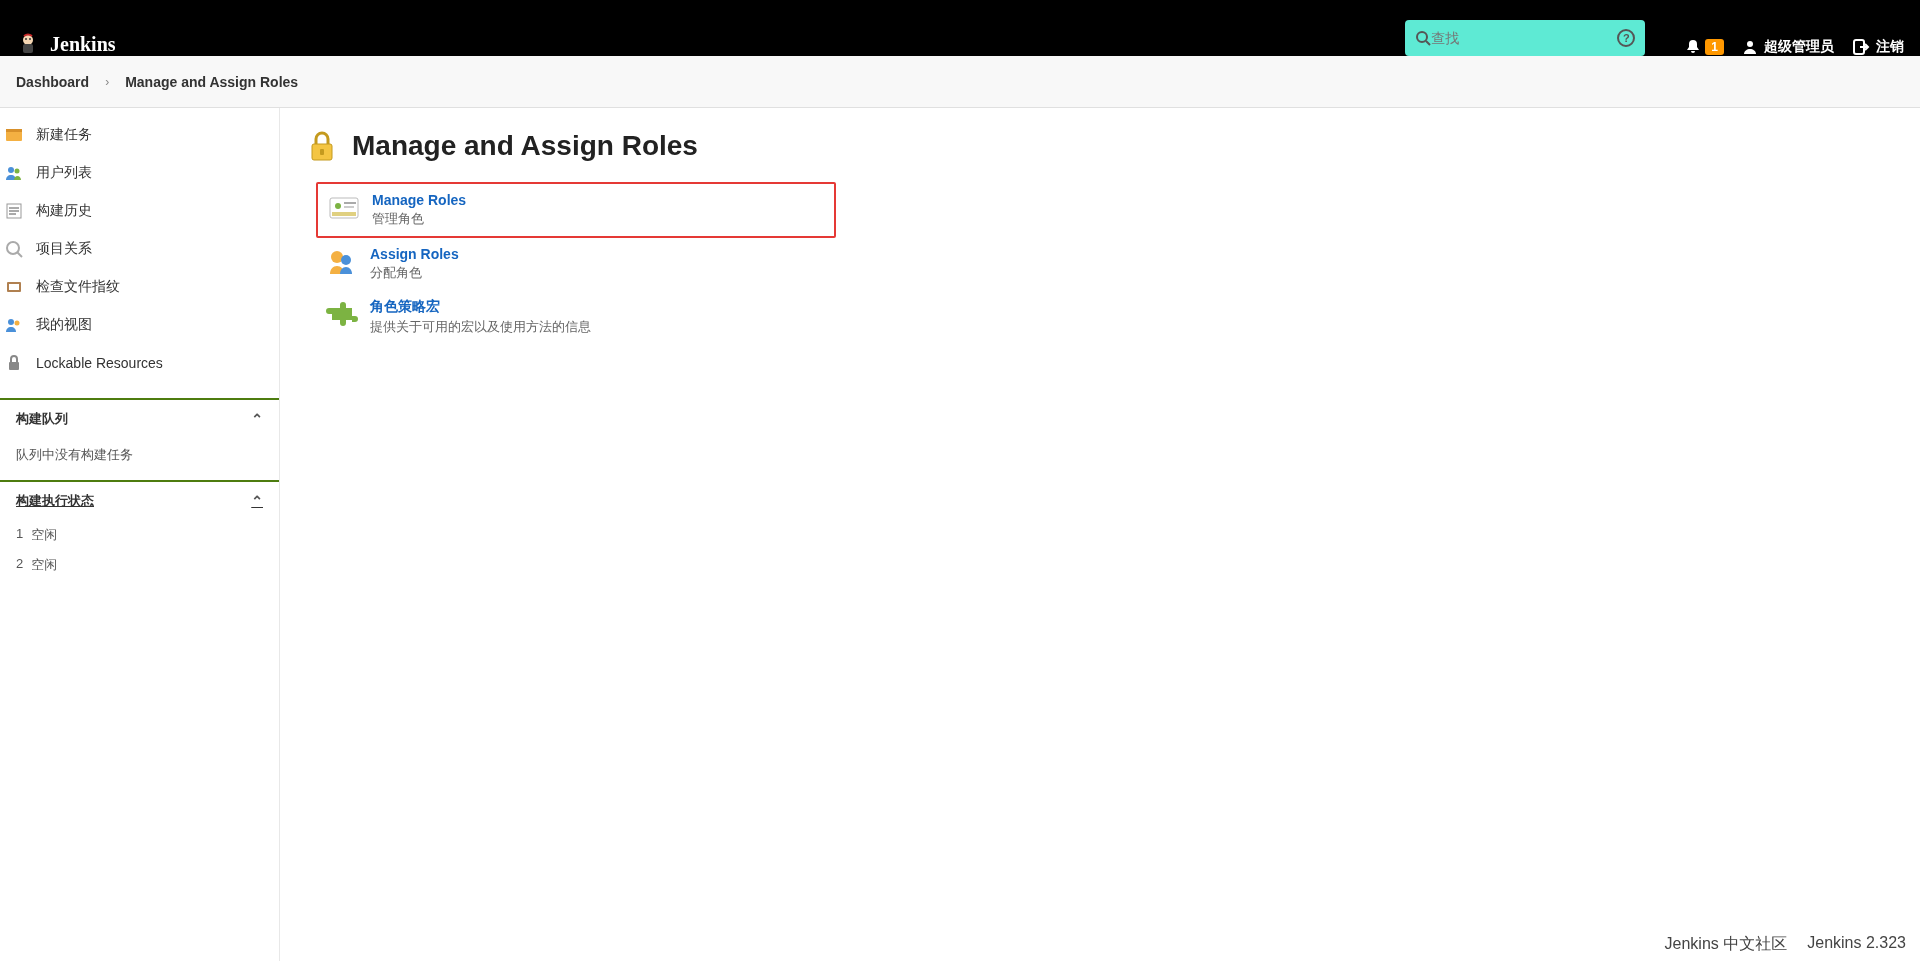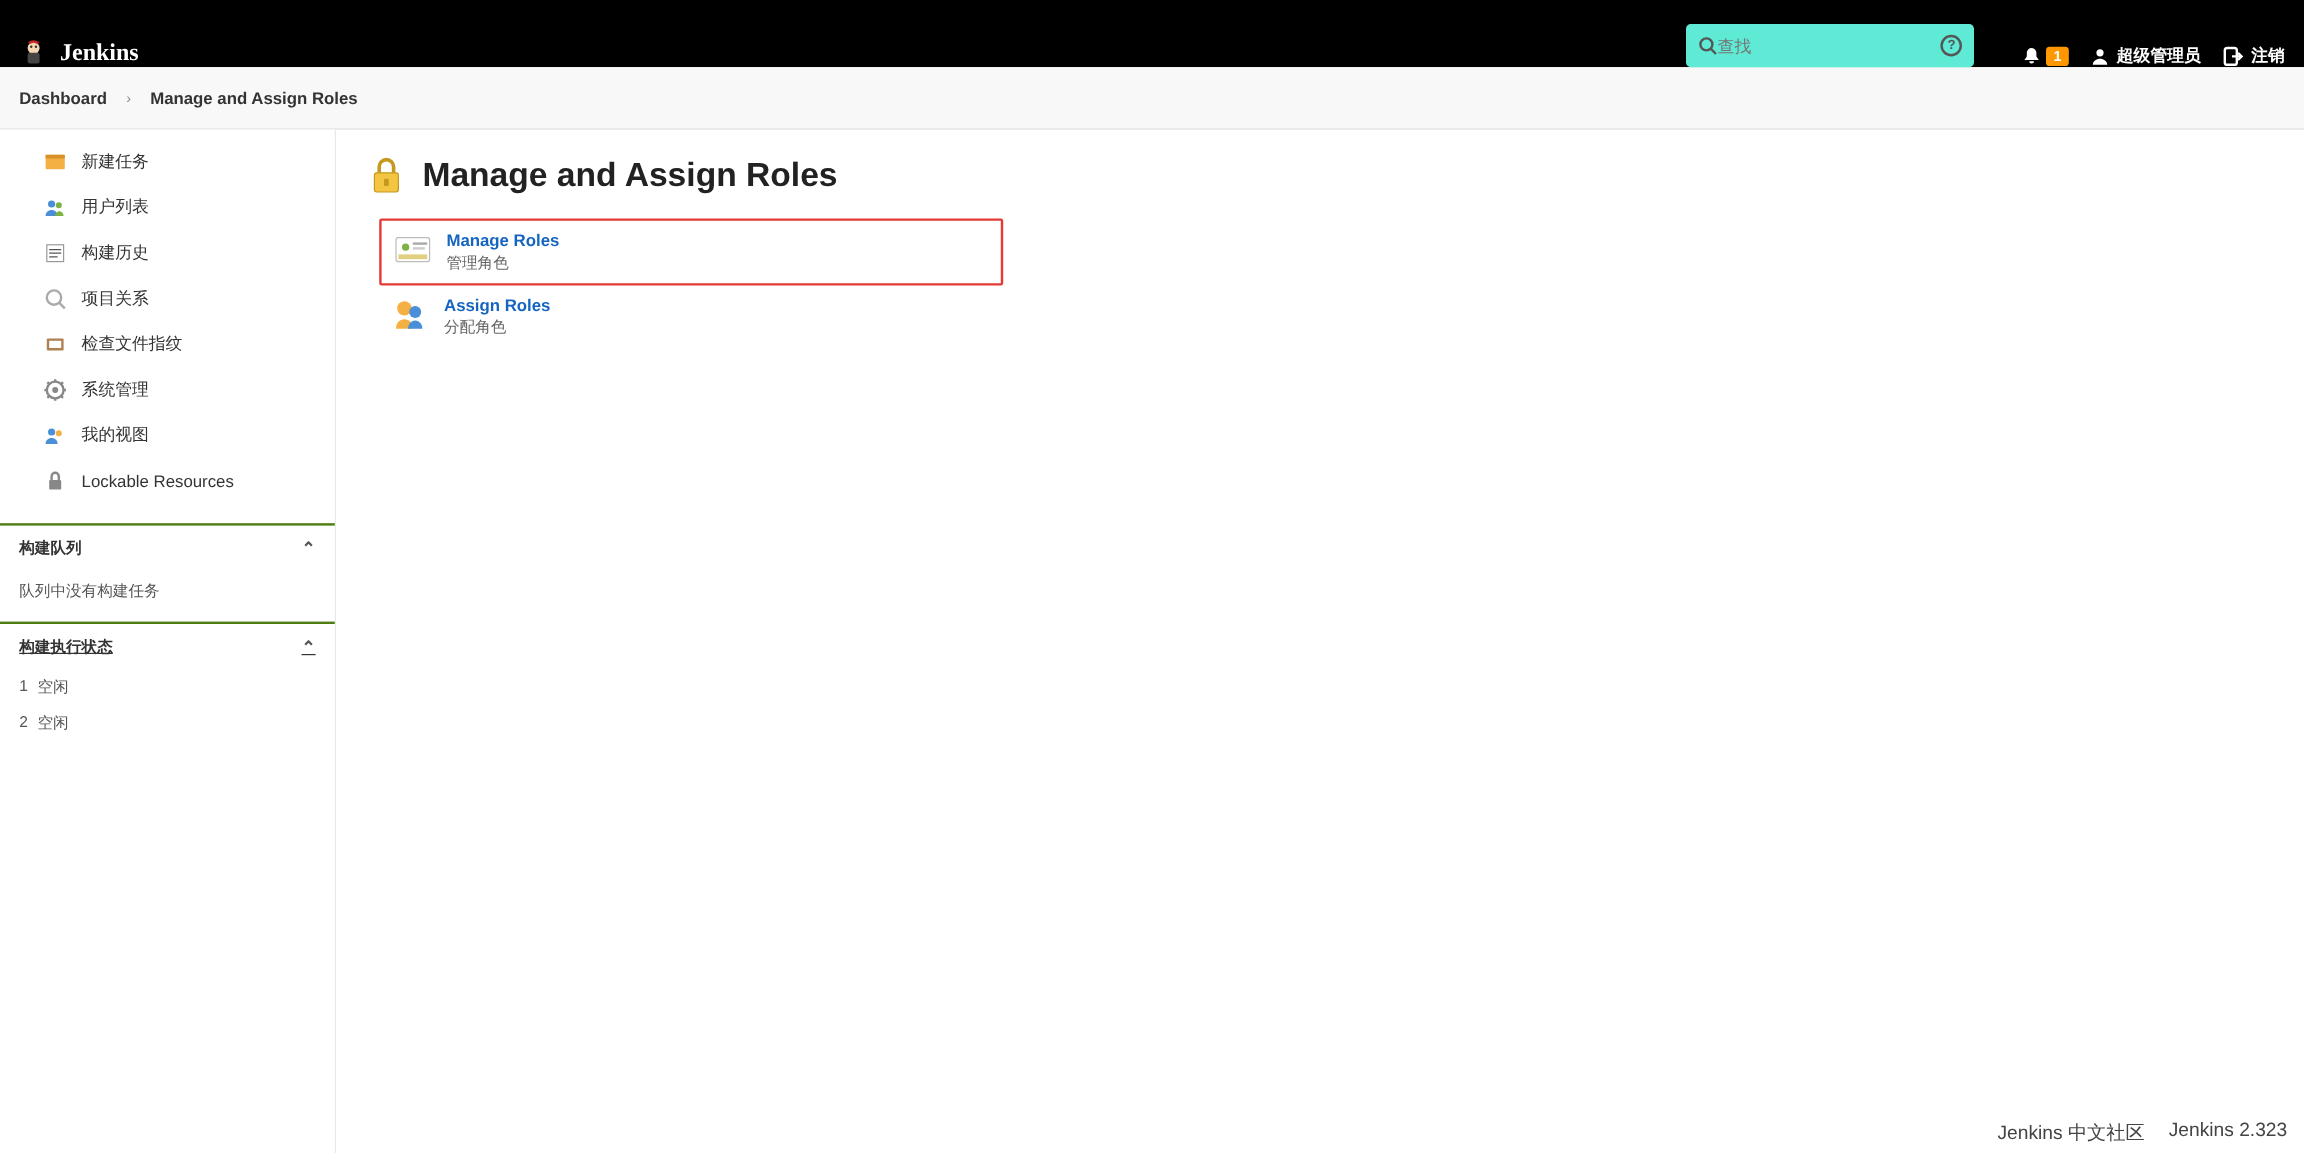--- a/index.html
+++ b/index.html
@@ -16,21 +16,21 @@
 .header-right { display: flex; align-items: center; gap: 18px; color: #fff; }
 .notif { display: flex; align-items: center; gap: 4px; }
 .badge { background: #ff9800; color: #fff; border-radius: 3px; padding: 1px 6px; font-size: 12px; font-weight: bold; }
 .user-link, .logout-link { display: flex; align-items: center; gap: 6px; font-weight: bold; font-size: 14px; cursor: pointer; }
 .breadcrumbs { background: #f8f8f8; border-bottom: 1px solid #e0e0e0; height: 52px; display: flex; align-items: center; padding: 12px 16px; gap: 16px; }
 .breadcrumbs a { color: #333; text-decoration: none; font-weight: bold; font-size: 14px; cursor: pointer; }
 .crumb-sep { color: #888; font-size: 12px; }
 .layout { display: flex; min-height: calc(100vh - 96px); }
 .sidebar { width: 280px; border-right: 1px solid #e8e8e8; background: #fff; position: relative; }
 .side-nav { padding: 8px 0; }
-.side-item { display: flex; align-items: center; gap: 12px; padding: 9px 36px; cursor: pointer; color: #333; }
+.side-item { display: flex; align-items: center; gap: 12px; padding: 9px 4px; cursor: pointer; color: #333; }
 .side-icon { width: 20px; height: 20px; flex-shrink: 0; }
 .side-section-head { display: flex; align-items: center; justify-content: space-between; padding: 10px 16px; font-weight: bold; font-size: 13px; cursor: pointer; border-top: 2px solid #4d7c0f; margin-top: 8px; }
 .side-section-head.link-style { text-decoration: underline; }
 .chevron { font-size: 14px; color: #555; }
 .side-sub { padding: 8px 16px; font-size: 13px; color: #555; }
 .exec-row { padding: 6px 16px; font-size: 13px; color: #555; display: flex; gap: 8px; }
 .main { flex: 1; padding: 20px 24px; position: relative; }
 .page-head { display: flex; align-items: center; gap: 12px; margin-bottom: 18px; }
 .lock-icon { width: 36px; height: 36px; }
 .page-title { font-size: 28px; font-weight: bold; color: #222; }
@@ -138,28 +138,20 @@
       </div>
       <div class="side-item">
         <span class="side-icon"><svg viewBox="0 0 20 20">
               <rect x="3" y="5" width="14" height="10" rx="1" fill="#b08050"></rect>
               <rect x="5" y="7" width="10" height="6" fill="#fff"></rect>
             </svg></span>
         <span>检查文件指纹</span>
       </div>
       <div class="side-item">
         <span class="side-icon"><svg viewBox="0 0 20 20">
-              <circle cx="10" cy="10" r="7" fill="none" stroke="#888" stroke-width="2"></circle>
-              <circle cx="10" cy="10" r="2.5" fill="#888"></circle>
-              <path d="M10 1v2M10 17v2M1 10h2M17 10h2M3.5 3.5l1.5 1.5M15 15l1.5 1.5M3.5 16.5l1.5-1.5M15 5l1.5-1.5" stroke="#888" stroke-width="2"></path>
-            </svg></span>
-        <span>系统管理</span>
-      </div>
-      <div class="side-item">
-        <span class="side-icon"><svg viewBox="0 0 20 20">
               <circle cx="7" cy="7" r="3" fill="#4a90d9"></circle>
               <circle cx="13" cy="8" r="2.5" fill="#f4b042"></circle>
               <path d="M2 17c0-3 2-5 5-5s5 2 5 5" fill="#4a90d9"></path>
             </svg></span>
         <span>我的视图</span>
       </div>
       <div class="side-item">
         <span class="side-icon"><svg viewBox="0 0 20 20">
               <rect x="5" y="9" width="10" height="8" rx="1" fill="#888"></rect>
               <path d="M7 9V6a3 3 0 0 1 6 0v3" stroke="#888" stroke-width="2" fill="none"></path>
@@ -225,20 +217,31 @@
               <path d="M4 28c0-5 3-8 7-8s7 3 7 8" fill="#f4b042"></path>
               <path d="M14 28c0-4 2.5-7 6-7s6 3 6 7" fill="#4a90d9"></path>
             </svg>
         </span>
         <div class="mgmt-text">
           <div class="mgmt-title">Assign Roles</div>
           <div class="mgmt-desc">分配角色</div>
         </div>
       </div>
 
+      <div class="mgmt-item">
+        <span class="mgmt-icon">
+          <svg viewBox="0 0 32 32">
+              <path d="M6 10h8v-3a3 3 0 0 1 6 0v3h6v8h3a3 3 0 0 1 0 6h-3v-2h-6v3a3 3 0 0 1-6 0v-3H6v-6H3a3 3 0 0 1 0-6h3z" fill="#7cb342"></path>
+            </svg>
+        </span>
+        <div class="mgmt-text">
+          <div class="mgmt-title">角色策略宏</div>
+          <div class="mgmt-desc">提供关于可用的宏以及使用方法的信息</div>
+        </div>
+      </div>
     </div>
   </div>
 </div>
 
 <div class="watermark">CSDN @ › 丿 山有木兮</div>
 
 <div class="footer">
   <span>Jenkins 中文社区</span>
   <span>Jenkins 2.323</span>
 </div>

